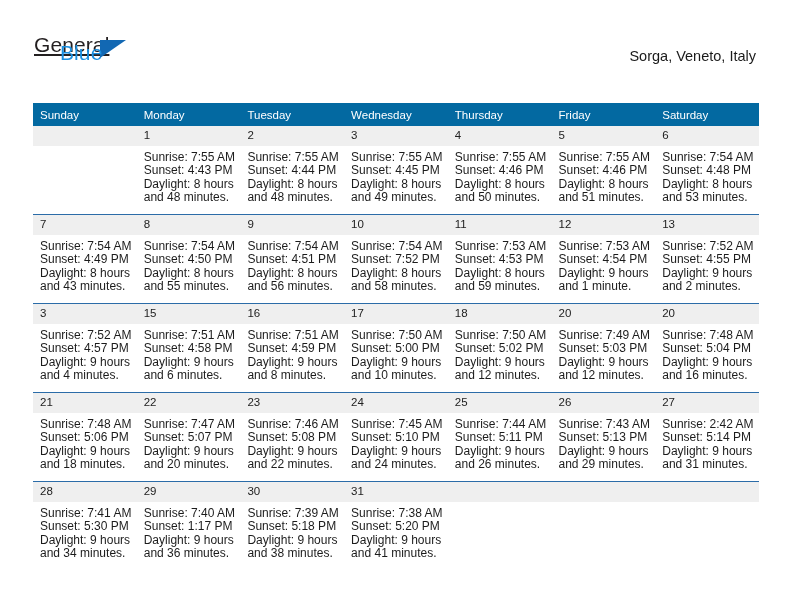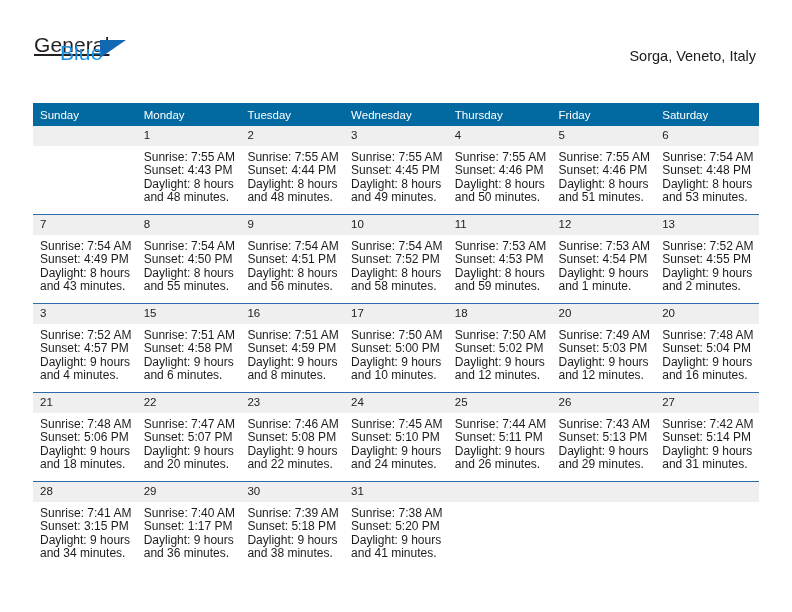--- a/index.html
+++ b/index.html
@@ -416,33 +416,33 @@
             <div class="details">
               <div>Sunrise: 7:43 AM</div>
               <div>Sunset: 5:13 PM</div>
               <div>Daylight: 9 hours</div>
               <div>and 29 minutes.</div>
             </div>
           </td>
           <td>
             <div class="daynum">27</div>
             <div class="details">
-              <div>Sunrise: 7:42 AM</div>
+              <div>Sunrise: 2:42 AM</div>
               <div>Sunset: 5:14 PM</div>
               <div>Daylight: 9 hours</div>
               <div>and 31 minutes.</div>
             </div>
           </td>
         </tr>
         <tr class="week-row">
           <td>
             <div class="daynum">28</div>
             <div class="details">
               <div>Sunrise: 7:41 AM</div>
-              <div>Sunset: 3:15 PM</div>
+              <div>Sunset: 5:30 PM</div>
               <div>Daylight: 9 hours</div>
               <div>and 34 minutes.</div>
             </div>
           </td>
           <td>
             <div class="daynum">29</div>
             <div class="details">
               <div>Sunrise: 7:40 AM</div>
               <div>Sunset: 1:17 PM</div>
               <div>Daylight: 9 hours</div>

